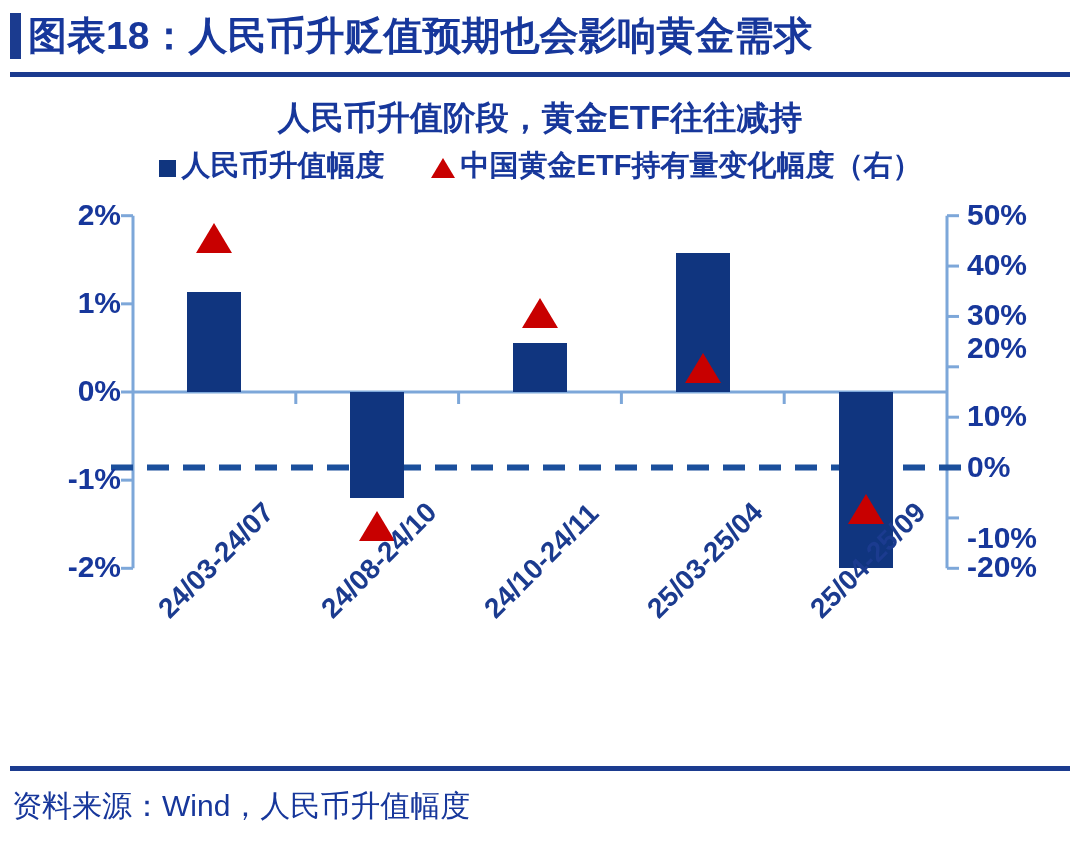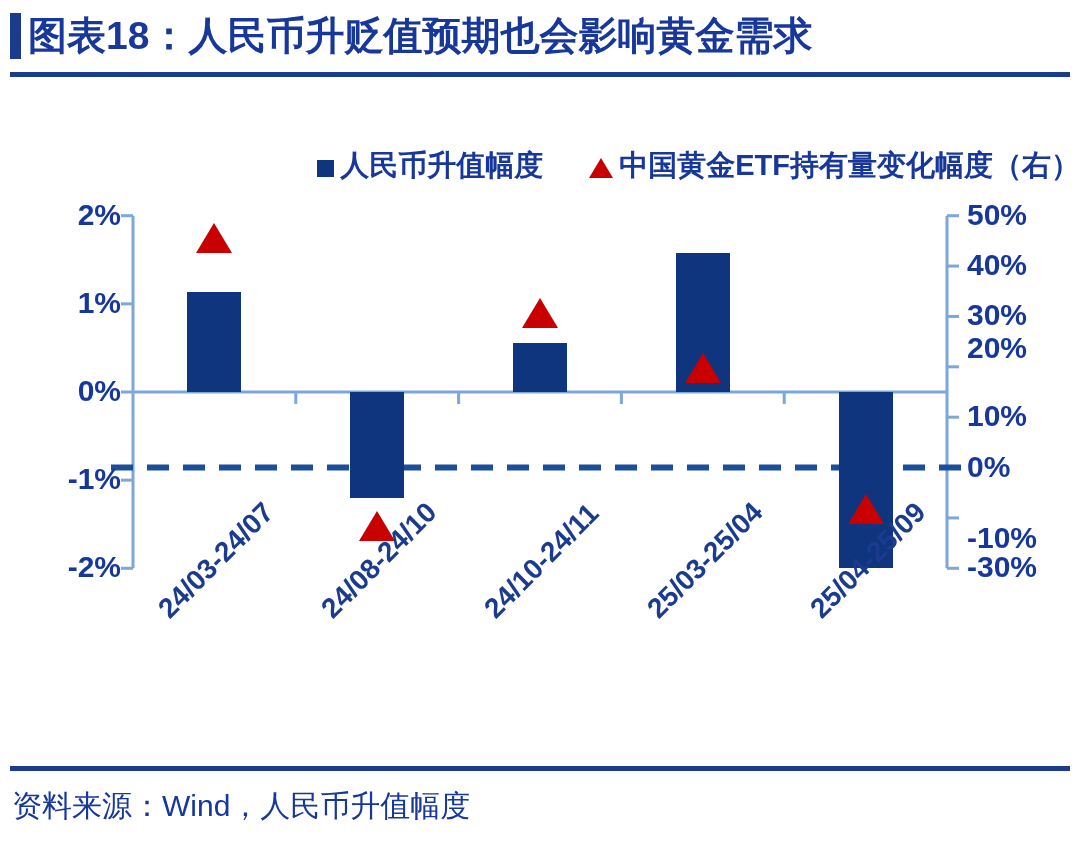--- a/index.html
+++ b/index.html
@@ -25,21 +25,21 @@
   }
 
   
   .chart{position:absolute;left:0;top:78px;width:1080px;height:672px;}
   .chart-title{
     position:absolute;left:0;top:18px;width:1080px;text-align:center;
     font-size:33px;font-weight:bold;color:#17379b;
   }
   .legend{
     position:absolute;left:0;top:68px;width:1080px;
-    display:flex;justify-content:flex-end;align-items:center;gap:46px;
+    display:flex;justify-content:center;align-items:center;gap:46px;
   }
   .legend-item{display:flex;align-items:center;gap:6px;}
   .sw-square{width:17px;height:17px;background:#10357f;display:inline-block;margin-top:4px;}
   .sw-tri{
     width:0;height:0;display:inline-block;margin-top:4px;
     border-left:12px solid transparent;border-right:12px solid transparent;
     border-bottom:20px solid #c80000;
   }
   .legend-label{font-size:29px;font-weight:bold;color:#17379b;white-space:nowrap;}
 
@@ -75,20 +75,21 @@
 
 <div class="page">
 
   <div class="header">
     <div class="accent-bar"></div>
     <div class="fig-title">图表18：人民币升贬值预期也会影响黄金需求</div>
     <div class="header-rule"></div>
   </div>
 
   <div class="chart">
+    <div class="chart-title">人民币升值阶段，黄金ETF往往减持</div>
 
     <div class="legend">
       <div class="legend-item">
         <span class="sw-square"></span>
         <span class="legend-label">人民币升值幅度</span>
       </div>
       <div class="legend-item">
         <span class="sw-tri"></span>
         <span class="legend-label">中国黄金ETF持有量变化幅度（右）</span>
       </div>
@@ -123,21 +124,21 @@
         <div class="ylabel left" style="top: 298px;">0%</div>
         <div class="ylabel left" style="top: 386.15px;">-1%</div>
         <div class="ylabel left" style="top: 474.3px;">-2%</div>
         <div class="ylabel right" style="left: 967px; top: 121.7px;">50%</div>
         <div class="ylabel right" style="left: 967px; top: 172.071px;">40%</div>
         <div class="ylabel right" style="left: 967px; top: 222.443px;">30%</div>
         <div class="ylabel right" style="left: 967px; top: 255px;">20%</div>
         <div class="ylabel right" style="left: 967px; top: 323.186px;">10%</div>
         <div class="ylabel right" style="left: 967px; top: 373.557px;">0%</div>
         <div class="ylabel right" style="left: 967px; top: 445px;">-10%</div>
-        <div class="ylabel right" style="left: 967px; top: 474.3px;">-30%</div>
+        <div class="ylabel right" style="left: 967px; top: 474.3px;">-20%</div>
         <div class="bar" style="left: 187.4px; width: 54px; top: 214.39px; height: 99.6095px; background: rgb(16, 53, 127);"></div>
         <div class="tri" style="left: 196.4px; top: 144.863px; border-bottom-color: rgb(200, 0, 0);"></div>
         <div class="xlabel" style="left: 152.4px; top: 524.3px;">24/03-24/07</div>
         <div class="bar" style="left: 350.2px; width: 54px; top: 314px; height: 105.78px; background: rgb(16, 53, 127);"></div>
         <div class="tri" style="left: 359.2px; top: 433.492px; border-bottom-color: rgb(200, 0, 0);"></div>
         <div class="xlabel" style="left: 315.2px; top: 524.3px;">24/08-24/10</div>
         <div class="bar" style="left: 513px; width: 54px; top: 264.636px; height: 49.364px; background: rgb(16, 53, 127);"></div>
         <div class="tri" style="left: 522px; top: 220.421px; border-bottom-color: rgb(200, 0, 0);"></div>
         <div class="xlabel" style="left: 478px; top: 524.3px;">24/10-24/11</div>
         <div class="bar" style="left: 675.8px; width: 54px; top: 174.723px; height: 139.277px; background: rgb(16, 53, 127);"></div>

